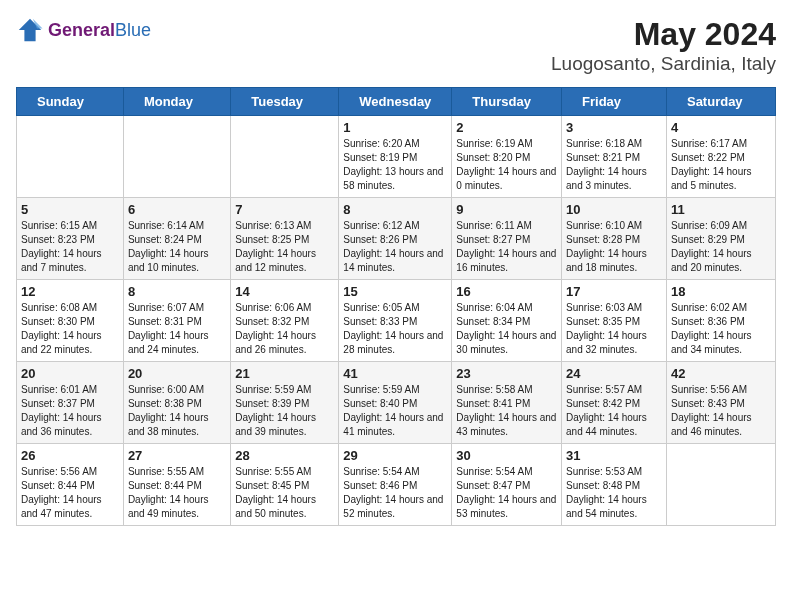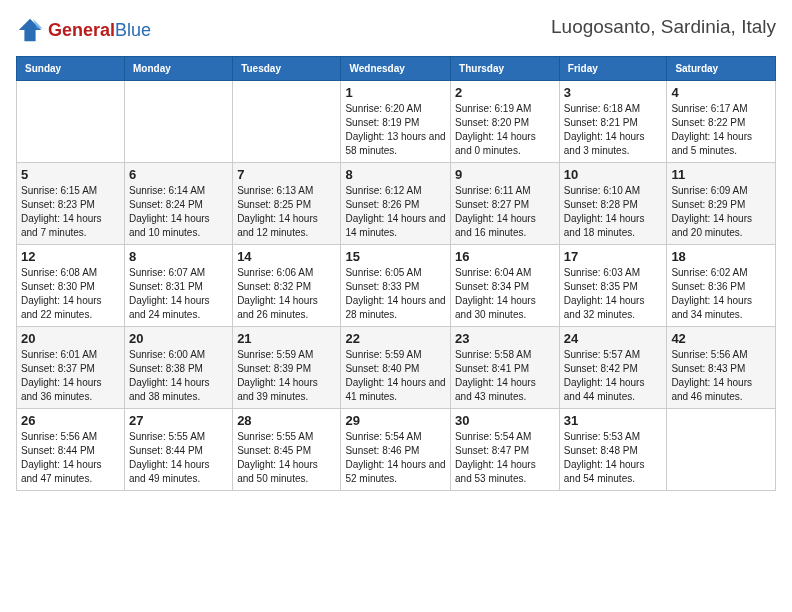--- a/index.html
+++ b/index.html
@@ -17,21 +17,21 @@
       margin-bottom: 12px;
     }
     .logo {
       display: flex;
       align-items: center;
       gap: 4px;
     }
     .logo-text-general {
       font-size: 18px;
       font-weight: bold;
-      color: #b91c1c;
+      color: #701a75;
     }
     .logo-text-blue {
       font-size: 18px;
       font-weight: normal;
       color: #2a6db5;
     }
     .logo-icon {
       width: 28px;
       height: 28px;
     }
@@ -50,23 +50,23 @@
     .calendar {
       width: 100%;
       border-collapse: collapse;
       font-size: 11px;
     }
     .calendar thead tr {
       background: #2a6db5;
       color: #fff;
     }
     .calendar thead th {
-      padding: 6px 8px;
+      padding: 6px 20px;
       text-align: left;
-      font-size: 10px;
+      font-size: 13px;
       font-weight: bold;
       border: 1px solid #1a5a9a;
     }
     .calendar tbody td {
       border: 1px solid #ccc;
       vertical-align: top;
       padding: 4px;
       width: 113px;
       min-height: 70px;
     }
@@ -101,20 +101,21 @@
   <div class="logo">
     <svg class="logo-icon" viewBox="0 0 40 40">
       <polygon points="20,4 36,20 28,20 28,36 12,36 12,20 4,20" fill="#2a6db5"></polygon>
       <polygon points="24,4 38,18 30,18" fill="#5ba3e0" opacity="0.7"></polygon>
     </svg>
     <div>
       <span class="logo-text-general">General</span><span class="logo-text-blue">Blue</span>
     </div>
   </div>
   <div class="title-block">
+    <div class="month-year">May 2024</div>
     <div class="location">Luogosanto, Sardinia, Italy</div>
   </div>
 </div>
 
 <table class="calendar">
   <thead>
     <tr>
       <th>Sunday</th>
       <th>Monday</th>
       <th>Tuesday</th>
@@ -213,21 +214,21 @@
         </td>
         <td>
           <div class="day-num">20</div>
           <div class="day-info">Sunrise: 6:00 AM<br>Sunset: 8:38 PM<br>Daylight: 14 hours and 38 minutes.</div>
         </td>
         <td>
           <div class="day-num">21</div>
           <div class="day-info">Sunrise: 5:59 AM<br>Sunset: 8:39 PM<br>Daylight: 14 hours and 39 minutes.</div>
         </td>
         <td>
-          <div class="day-num">22</div>
+          <div class="day-num">41</div>
           <div class="day-info">Sunrise: 5:59 AM<br>Sunset: 8:40 PM<br>Daylight: 14 hours and 41 minutes.</div>
         </td>
         <td>
           <div class="day-num">23</div>
           <div class="day-info">Sunrise: 5:58 AM<br>Sunset: 8:41 PM<br>Daylight: 14 hours and 43 minutes.</div>
         </td>
         <td>
           <div class="day-num">24</div>
           <div class="day-info">Sunrise: 5:57 AM<br>Sunset: 8:42 PM<br>Daylight: 14 hours and 44 minutes.</div>
         </td>

